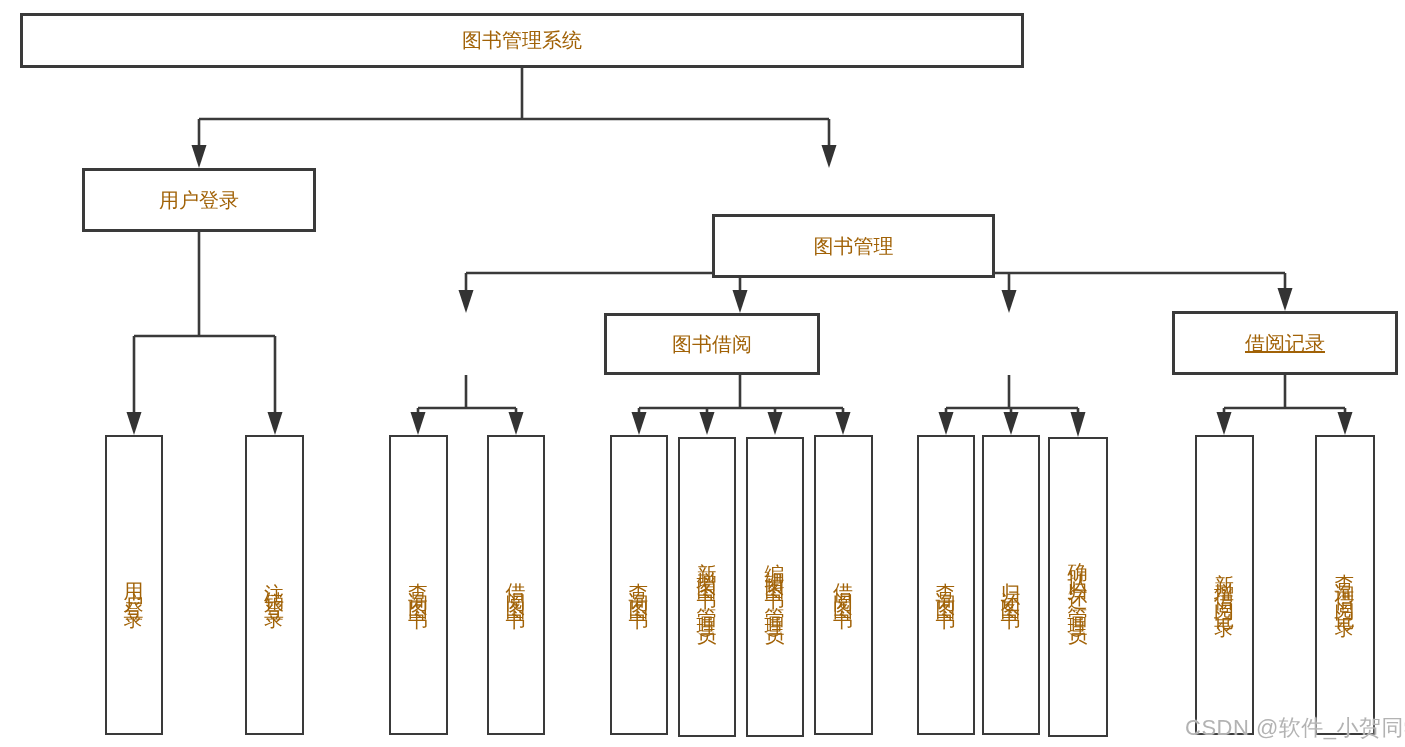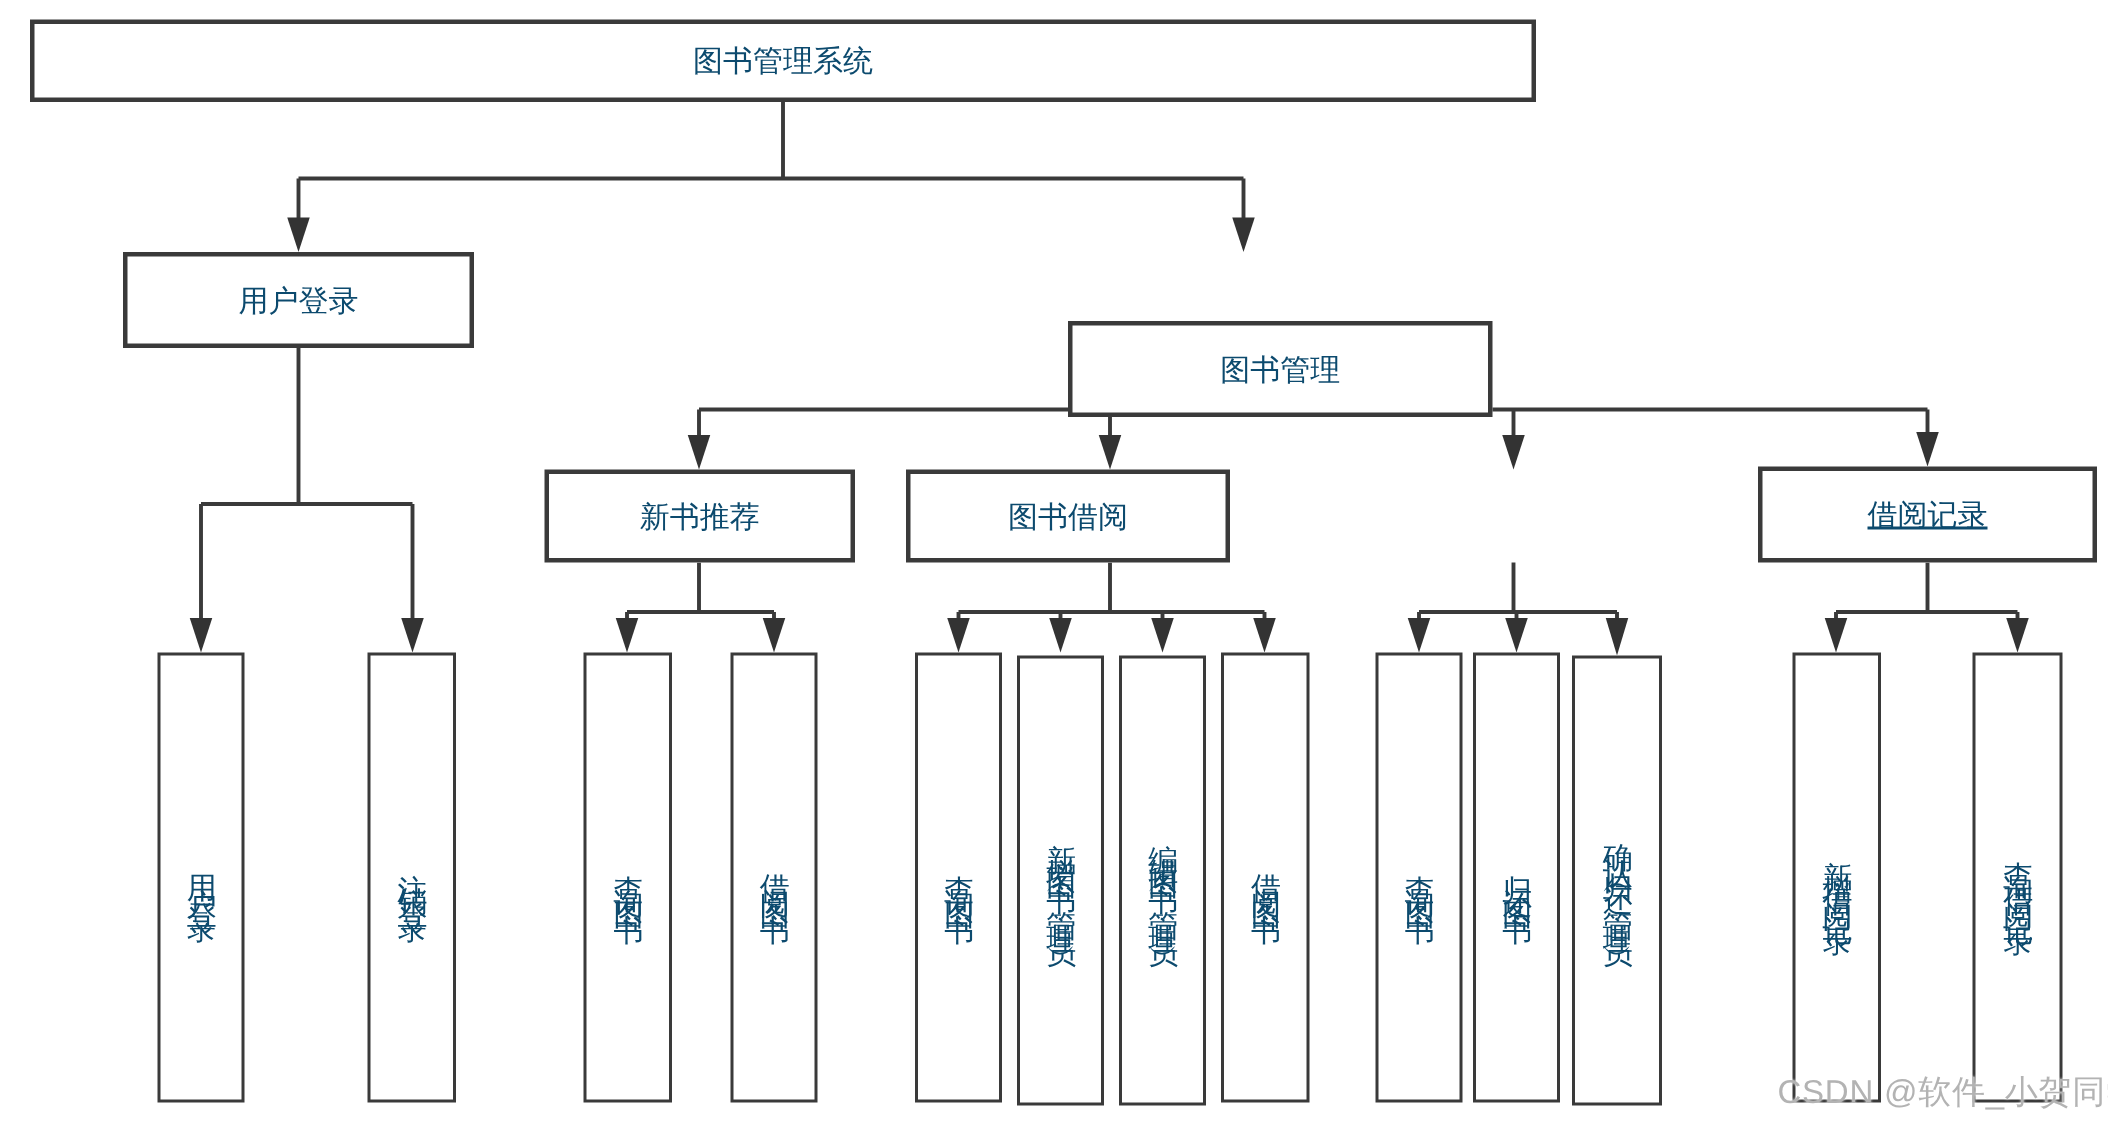--- a/index.html
+++ b/index.html
@@ -19,21 +19,21 @@
     position: absolute;
     left: 0; top: 0;
     width: 1405px; height: 747px;
     pointer-events: none;
   }
   .node {
     position: absolute;
     box-sizing: border-box;
     background: #ffffff;
     border: 3px solid #3a3a3a;
-    color: #0c4a6e;
+    color: #a16207;
     display: flex;
     align-items: center;
     justify-content: center;
     font-size: 20px;
     z-index: 2;
   }
   .node.leaf {
     border-width: 2.5px;
   }
   .node .vtext {
@@ -139,23 +139,20 @@
     <span>图书管理系统</span>
   </div>
 
   <div class="node" style="left:82px; top:168px; width:234px; height:64px;">
     <span>用户登录</span>
   </div>
   <div class="node" style="left:712px; top:168px; width:283px; height:64px;margin-top:46px;">
     <span>图书管理</span>
   </div>
 
-  <div class="node" style="left:363px; top:313px; width:207px; height:62px;">
-    <span>新书推荐</span>
-  </div>
   <div class="node" style="left:604px; top:313px; width:216px; height:62px;">
     <span>图书借阅</span>
   </div>
   <div class="node" style="left:1172px; top:311px; width:226px; height:64px;text-decoration:underline;">
     <span>借阅记录</span>
   </div>
 
   <div class="node leaf" style="left:105px; top:435px; width:58px; height:300px;">
     <span class="vtext">用户登录</span>
   </div>

